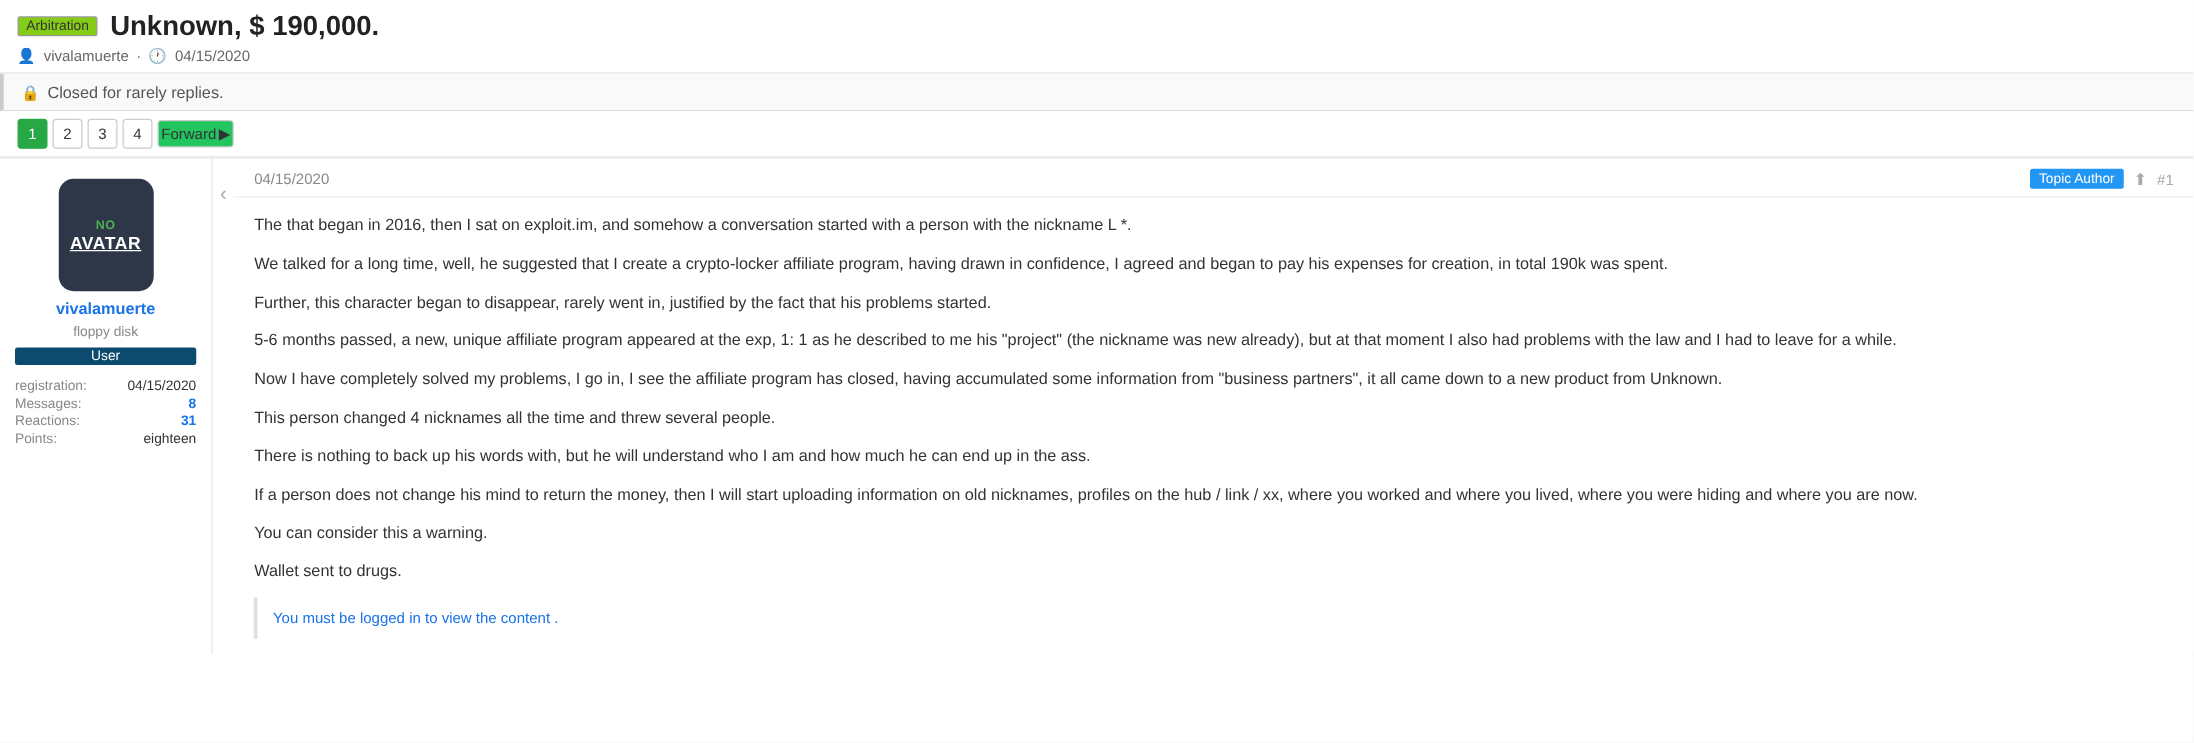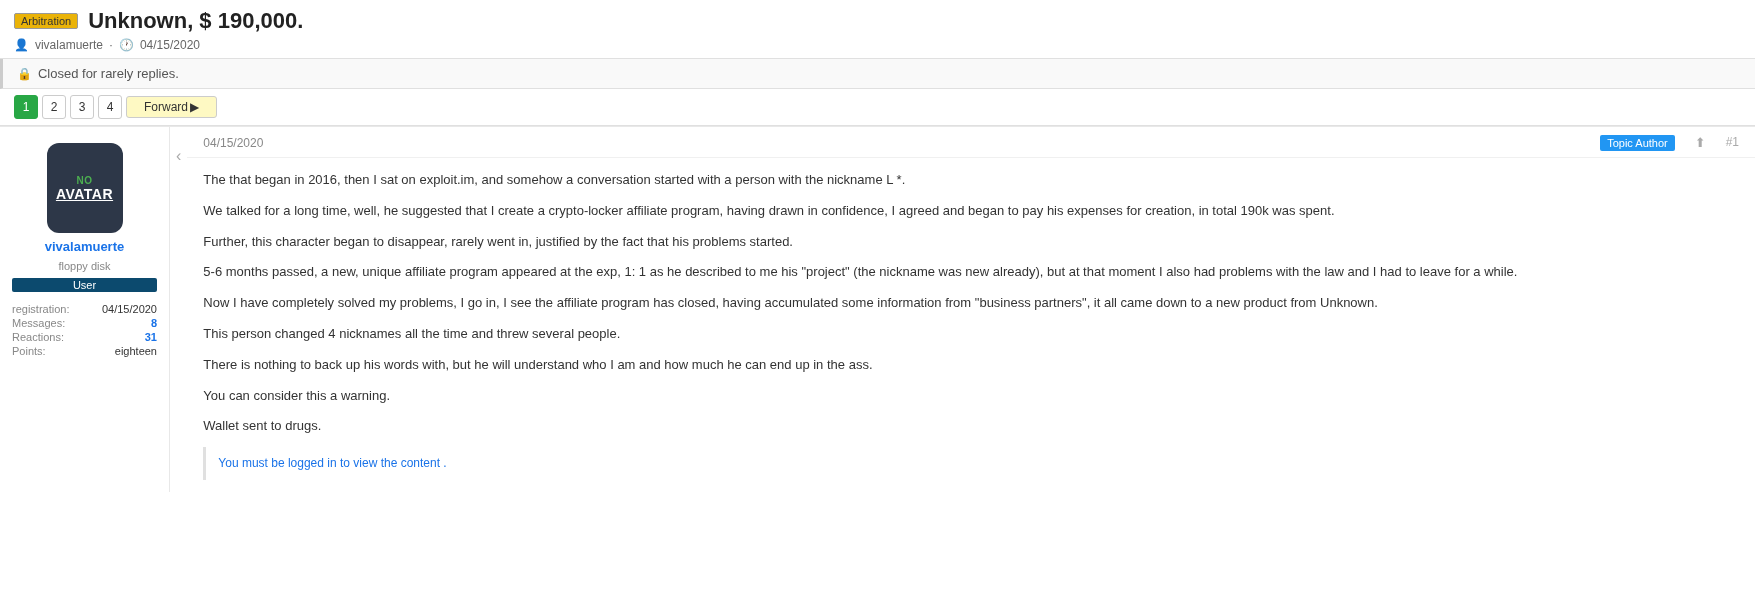--- a/index.html
+++ b/index.html
@@ -19,21 +19,21 @@
       padding: 8px 14px 6px 14px;
       background: #fff;
       border-bottom: 1px solid #e0e0e0;
     }
     .thread-title-row {
       display: flex;
       align-items: center;
       gap: 10px;
     }
     .tag-arbitration {
-      background: #eab308;
+      background: #84cc16;
       border: 1px solid #999;
       color: #333;
       font-size: 11px;
       padding: 1px 6px;
       border-radius: 2px;
       font-weight: normal;
     }
     .thread-title {
       font-size: 22px;
       font-weight: bold;
@@ -91,26 +91,26 @@
       text-decoration: none;
     }
     .page-btn.active {
       background: #28a745;
       color: #fff;
       border-color: #28a745;
     }
     .forward-btn {
       display: inline-flex;
       align-items: flex-start;
-      padding: 3px 17px;
+      padding: 3px 2px;
       border: 1px solid #ccc;
       border-radius: 3px;
       font-size: 12px;
       cursor: pointer;
-      background: #fef9c3;
+      background: #22c55e;
       color: #333;
       gap: 2px;
     }
     
     .post-container {
       display: flex;
       border-top: 1px solid #e8e8e8;
       background: #fff;
     }
     
@@ -204,22 +204,22 @@
       align-items: center;
       padding: 8px 16px 6px 16px;
       border-bottom: 1px solid #f0f0f0;
     }
     .post-date {
       font-size: 12px;
       color: #888;
     }
     .post-actions {
       display: flex;
-      align-items: flex-start;
-      gap: 20px;
+      align-items: flex-end;
+      gap: 8px;
       margin-left: 24px;
     }
     .topic-author-badge {
       background: #2196f3;
       color: #fff;
       font-size: 11px;
       padding: 2px 7px;
       border-radius: 2px;
     }
     .share-icon-btn {
@@ -340,20 +340,21 @@
         </div>
       </div>
       <div class="post-body">
         <p>The that began in 2016, then I sat on exploit.im, and somehow a conversation started with a person with the nickname L *.</p>
         <p>We talked for a long time, well, he suggested that I create a crypto-locker affiliate program, having drawn in confidence, I agreed and began to pay his expenses for creation, in total 190k was spent.</p>
         <p>Further, this character began to disappear, rarely went in, justified by the fact that his problems started.</p>
         <p>5-6 months passed, a new, unique affiliate program appeared at the exp, 1: 1 as he described to me his "project" (the nickname was new already), but at that moment I also had problems with the law and I had to leave for a while.</p>
         <p>Now I have completely solved my problems, I go in, I see the affiliate program has closed, having accumulated some information from "business partners", it all came down to a new product from Unknown.</p>
         <p>This person changed 4 nicknames all the time and threw several people.</p>
         <p>There is nothing to back up his words with, but he will understand who I am and how much he can end up in the ass.</p>
+        <p>If a person does not change his mind to return the money, then I will start uploading information on old nicknames, profiles on the hub / link / xx, where you worked and where you lived, where you were hiding and where you are now.</p>
         <p>You can consider this a warning.</p>
         <p>Wallet sent to drugs.</p>
         <div class="post-quote">
           <a href="#">You must be logged in to view the content .</a>
         </div>
       </div>
     </div>
 
   </div>
 </div>

